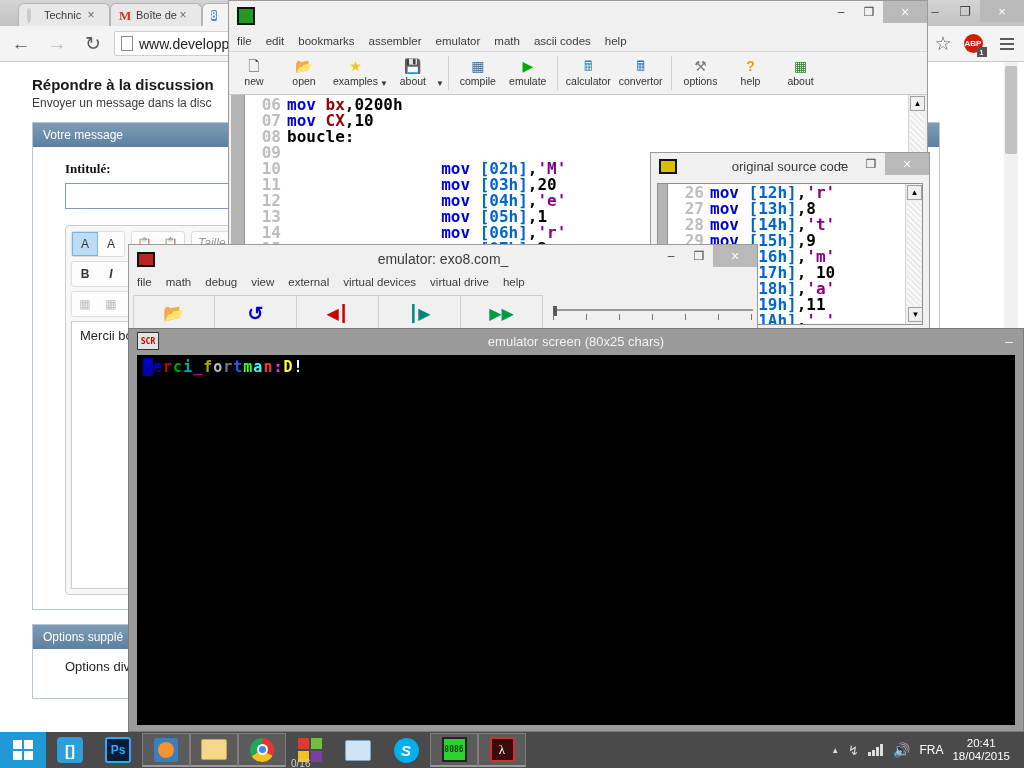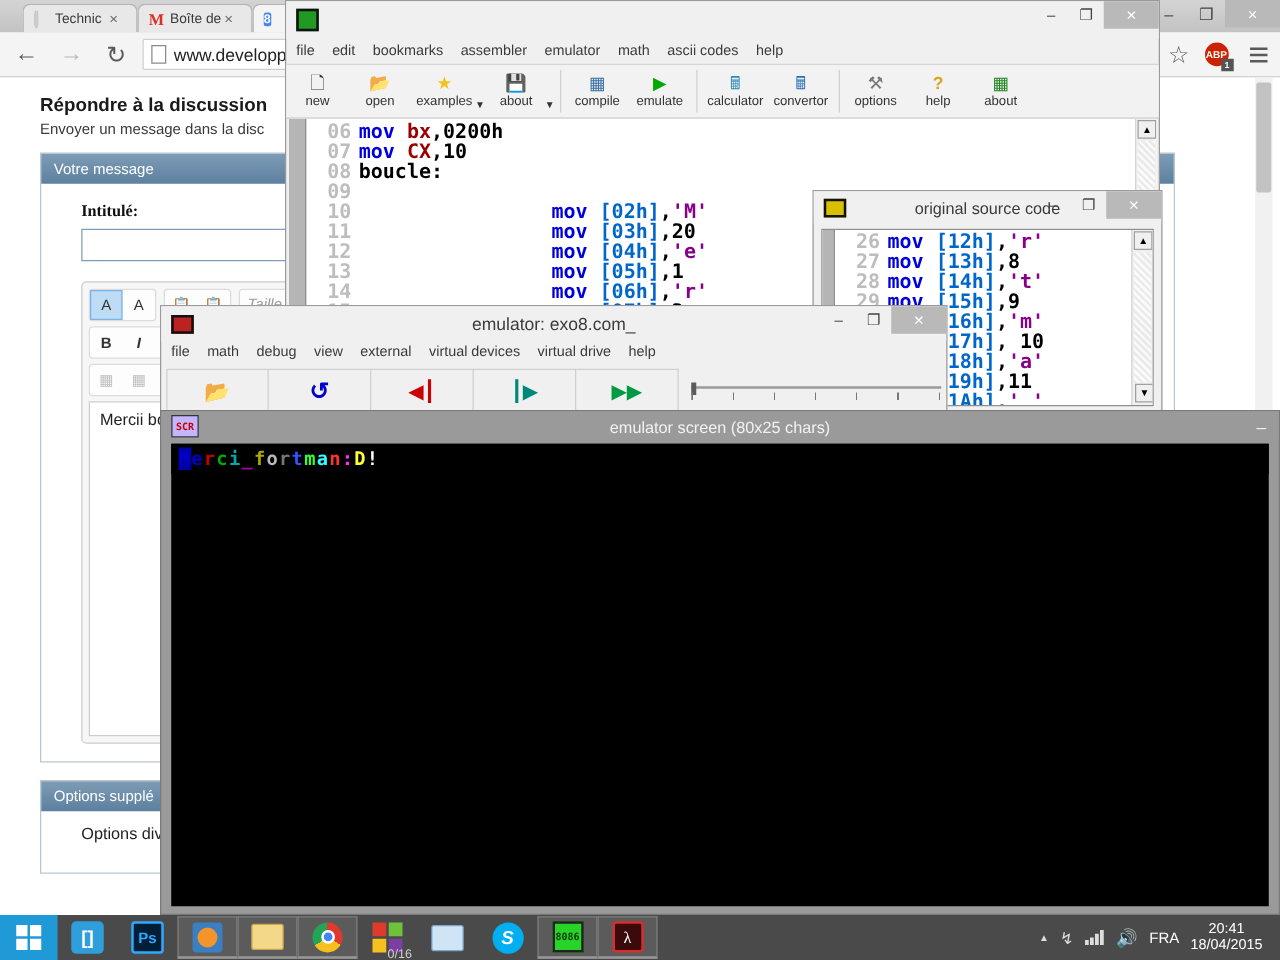--- a/index.html
+++ b/index.html
@@ -124,21 +124,21 @@
 
   .sb-v { position:absolute; right:0; top:0; bottom:0; width:17px; background:#f0f0f0; border-left:1px solid #d4d4d4;}
   .sb-arrow { width:15px; height:15px; margin:1px; background:#f0f0f0; border:1px solid #a0a0a0;
               display:flex; align-items:center; justify-content:center; font-size:8px; color:#000;}
   .sb-track { position:absolute; left:1px; right:1px; top:18px; bottom:18px;
               background: repeating-linear-gradient(45deg,#eaeaea,#eaeaea 2px,#fafafa 2px,#fafafa 4px); }
 
   
   .emuscreen-title { height:24px; position:relative; background:#9a9a9a; display:flex; align-items:center;}
   .emuscreen-title .t-txt{position:absolute;left:0;right:0;text-align:center;font-size:13px;color:#f2f2f2;}
-  .scr-ico { width:22px;height:18px;margin-left:8px;background:#c4b5fd;border:1px solid #333;
+  .scr-ico { width:22px;height:18px;margin-left:8px;background:#e5e5e5;border:1px solid #333;
              color:#cc0000;font-size:8px;font-weight:bold;display:flex;align-items:center;justify-content:center;
              font-family:"DejaVu Sans Mono",monospace; z-index:2;}
   .emu-console { background:#000; font-family:"DejaVu Sans Mono", monospace; font-size:15px;
                  line-height:16px; padding:4px 6px; letter-spacing:1px; font-weight:bold;}
   .cur { background:#0000aa; }
 
   
   .taskbar { position:absolute; left:0; bottom:0; width:1024px; height:36px; background:#4a4a4a;
              display:flex; align-items:center; }
   .startbtn { width:46px; height:36px; background:#1f9ad6; display:flex; align-items:center; justify-content:center;}
@@ -460,21 +460,21 @@
         <i style="display:block;width:11px;height:11px;border-radius:50%;background:#4285f4;border:2px solid #fff;"></i>
         </span>
     </div>
     <div class="tb-item">
       <span style="display:grid;grid-template-columns:11px 11px;grid-template-rows:11px 11px;gap:2px;">
         <i style="background:#e03a2f;"></i>
           <i style="background:#6fc13c;"></i>
         <i style="background:#f6c01e;"></i>
           <i style="background:#7b3fa0;"></i>
       </span>
-      <span style="position:absolute;bottom:-2px;left:24px;color:#cfcfcf;font-size:10px;">0/16</span>
+      <span style="position:absolute;bottom:-2px;left:5px;color:#cfcfcf;font-size:10px;">0/16</span>
     </div>
     <div class="tb-item">
       <span style="width:26px;height:21px;background:#cfe4f5;border:1px solid #7ba7cc;border-radius:2px;"></span>
     </div>
     <div class="tb-item">
       <span style="width:25px;height:25px;background:#00aff0;border-radius:50%;color:#fff;font-size:15px;
                    display:flex;align-items:center;justify-content:center;font-weight:bold;font-style:italic;">S</span>
     </div>
     <div class="tb-item open">
       <span style="width:25px;height:25px;background:#27d427;border:2px solid #222;color:#0b3d0b;font-size:8px;

